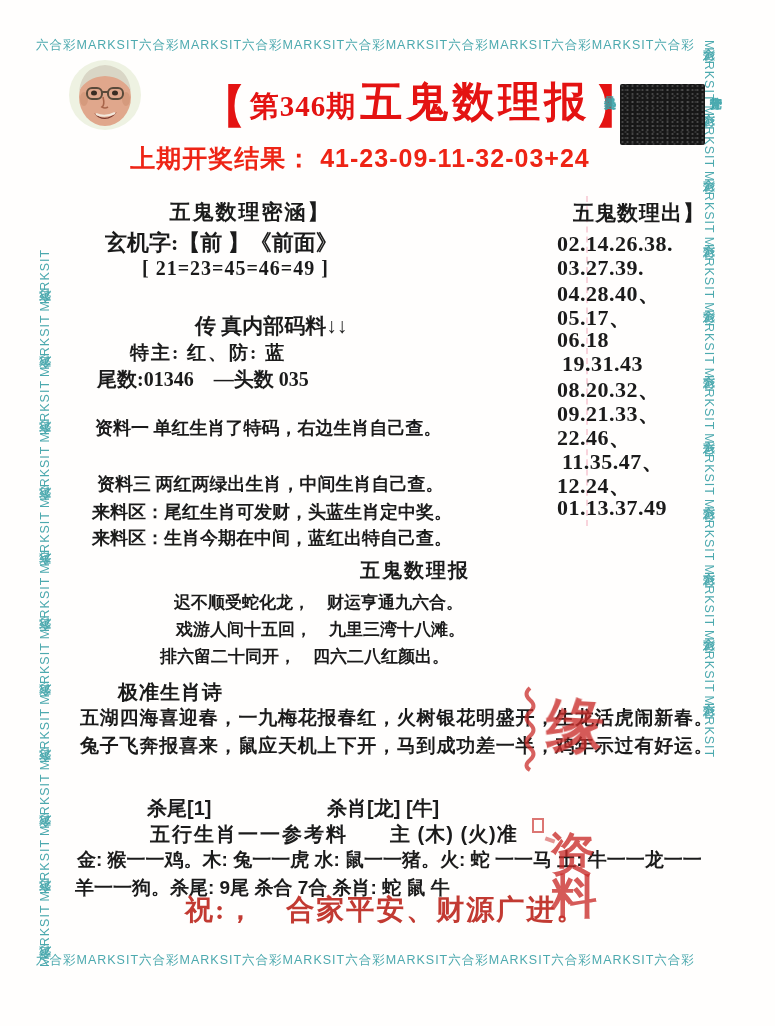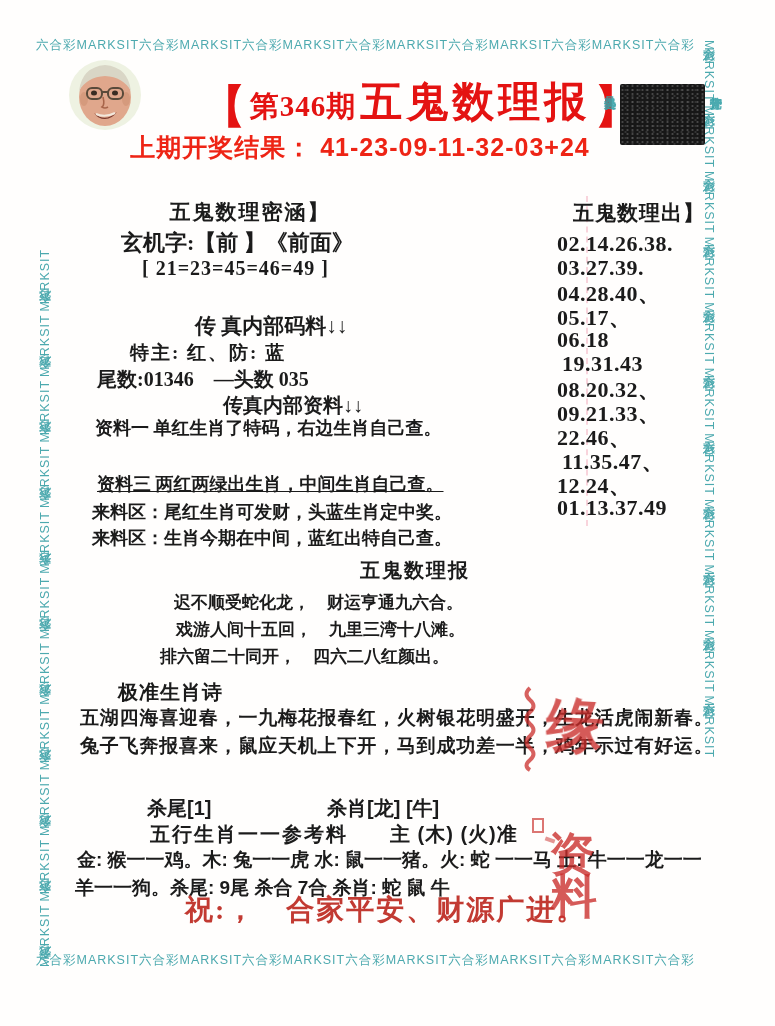--- a/index.html
+++ b/index.html
@@ -12,21 +12,21 @@
           font-size:12.5px;letter-spacing:1px;line-height:17px;opacity:.92;}
   .b-top{left:36px;top:37px;width:702px;height:18px;}
   .b-bottom{left:36px;top:952px;width:702px;height:18px;}
   .b-left{left:37px;top:37px;width:18px;height:933px;writing-mode:vertical-rl;transform:rotate(180deg);}
   .b-right{left:699px;top:37px;width:18px;height:933px;writing-mode:vertical-rl;}
   
   .title-row{left:165px;top:74px;width:440px;text-align:center;color:#e41312;font-weight:bold;margin-left:35px;}
   .brk{font-size:45px;vertical-align:-6px;}
   .issue-no{font-size:29px;letter-spacing:1px;}
   .main-title{font-size:42px;letter-spacing:4px;}
-  .subtitle{left:110px;top:131px;width:500px;text-align:center;color:#ee2415;font-weight:bold;
+  .subtitle{left:110px;top:142px;width:500px;text-align:center;color:#ee2415;font-weight:bold;
             font-size:25px;font-family:"Liberation Sans","DejaVu Sans",sans-serif;letter-spacing:1px;}
   .avatar{position:absolute;left:68px;top:57px;width:74px;height:74px;}
   .scratch{position:absolute;left:620px;top:84px;width:85px;height:61px;background-color:#171717;
            background-image:radial-gradient(rgba(110,110,110,.55) 1px,transparent 1.3px),
                             radial-gradient(rgba(70,70,70,.6) 1px,transparent 1.3px);
            background-size:5px 4px,7px 6px;background-position:0 0,2px 3px;border-radius:2px;}
   .stamp-side{position:absolute;width:15px;color:#38a2a8;font-size:12px;line-height:13.5px;
               writing-mode:vertical-rl;text-orientation:upright;filter:blur(.7px);opacity:.9;
               font-family:"Liberation Sans","DejaVu Sans",sans-serif;font-weight:bold;}
   
@@ -75,28 +75,27 @@
     <span class="main-title">五鬼数理报</span>
     <span class="brk">】</span>
   </div>
   <div class="line subtitle">上期开奖结果： 41-23-09-11-32-03+24</div>
 
   <div class="scratch"></div>
   <div class="stamp-side" style="left:601px;top:87px;">见遇美合</div>
   <div class="stamp-side" style="left:707px;top:87px;">青光守护</div>
 
   <div class="line serifb" style="left:95px;top:198px;width:310px;text-align:center;font-size:21px;letter-spacing:2px;">五鬼数理密涵】</div>
-  <div class="line serifb" style="left:105px;top:228px;font-size:22px;margin-left:16px;">玄机字:【前 】《前面》</div>
+  <div class="line serifb" style="left:105px;top:228px;font-size:22px;">玄机字:【前 】《前面》</div>
   <div class="line serifb" style="left:142px;top:257px;font-size:20px;letter-spacing:1px;">[ 21=23=45=46=49 ]</div>
   <div class="line serifb" style="left:96px;top:312px;width:350px;text-align:center;font-size:21px;">传 真内部码料↓↓</div>
   <div class="line serifb" style="left:130px;top:340px;font-size:19px;letter-spacing:2px;">特主: 红、防: 蓝</div>
   <div class="line serifb" style="left:97px;top:366px;font-size:20px;">尾数:01346　—头数 035</div>
-  <div class="line serifb" style="left:118px;top:392px;width:350px;text-align:center;font-size:20px;">传真内部资料↓↓</div>
   <div class="line serifb" style="left:95px;top:416px;font-size:18px;">资料一 单红生肖了特码，右边生肖自己查。</div>
-  <div class="line serifb" style="left:97px;top:472px;font-size:18px;text-decoration:underline;">资料三 两红两绿出生肖，中间生肖自己查。</div>
+  <div class="line serifb" style="left:97px;top:472px;font-size:18px;">资料三 两红两绿出生肖，中间生肖自己查。</div>
   <div class="line serifb" style="left:92px;top:500px;font-size:18px;">来料区：尾红生肖可发财，头蓝生肖定中奖。</div>
   <div class="line serifb" style="left:92px;top:526px;font-size:18px;">来料区：生肖今期在中间，蓝红出特自己查。</div>
 
   <div class="fold"></div>
 
   <div class="line serifb" style="left:556px;top:199px;width:166px;text-align:center;font-size:21px;letter-spacing:1px;">五鬼数理出】</div>
   <div class="line" style="left:557px;top:231px;">
     <div class="num-line">02.14.26.38.</div>
     <div class="num-line">03.27.39.</div>
     <div class="num-line">04.28.40、</div>

